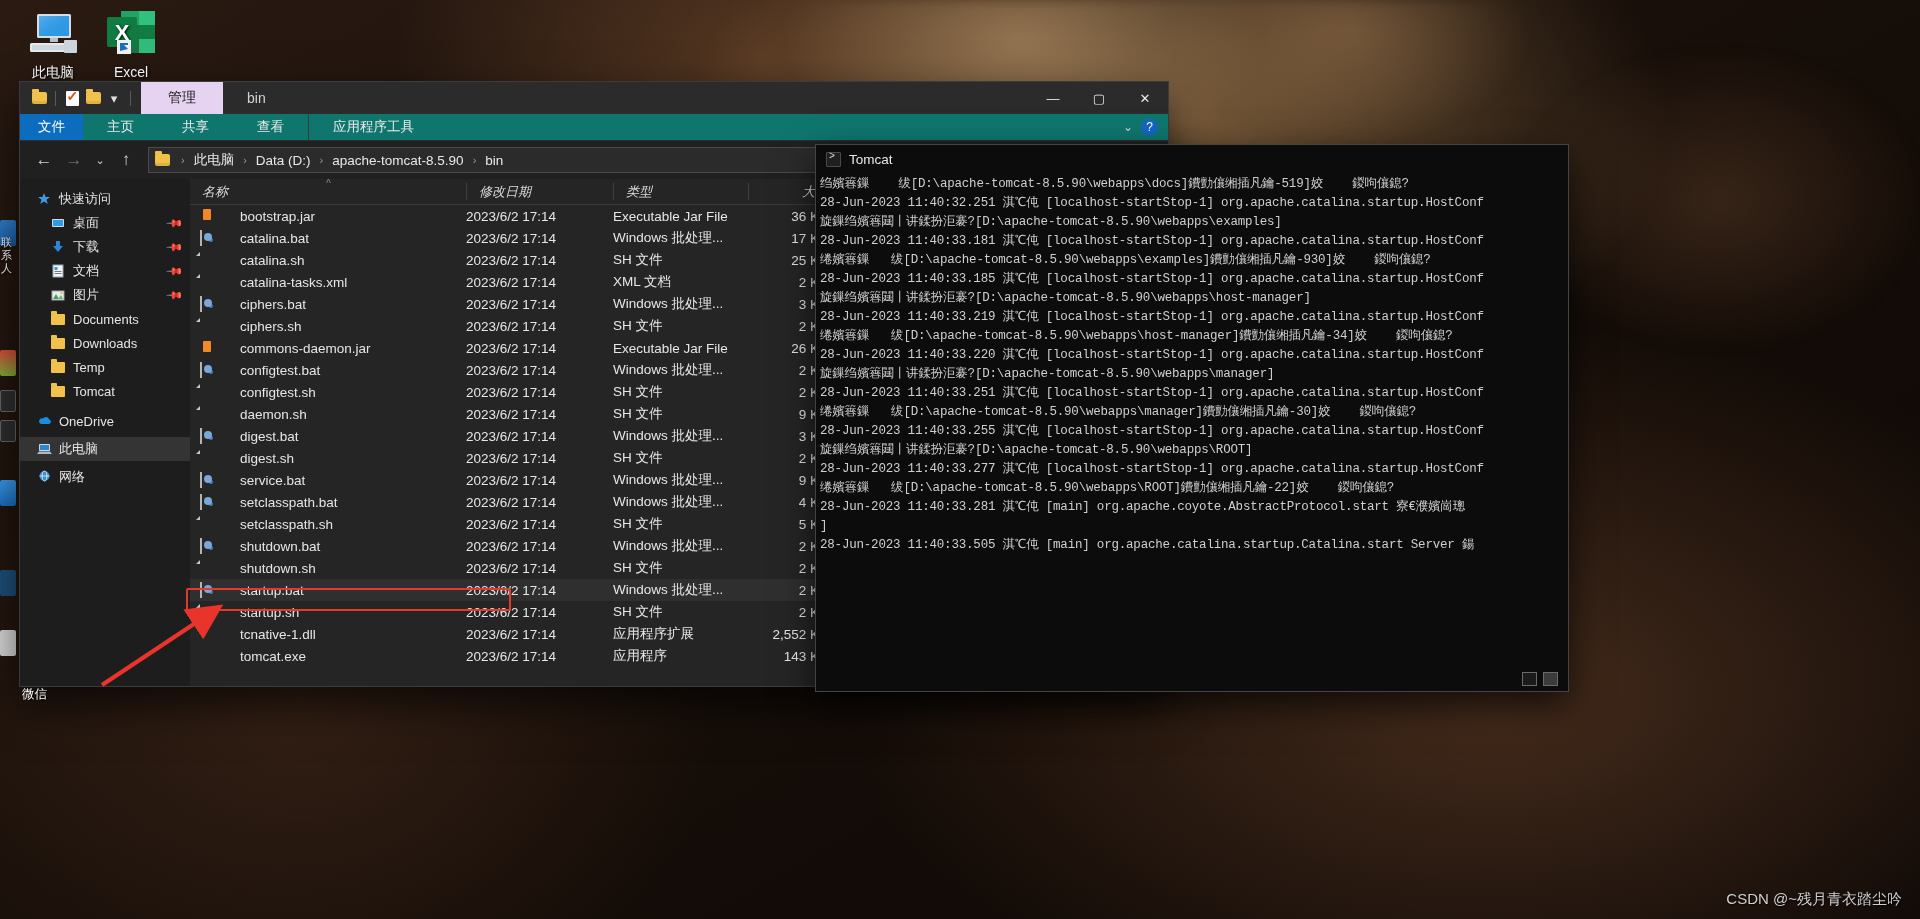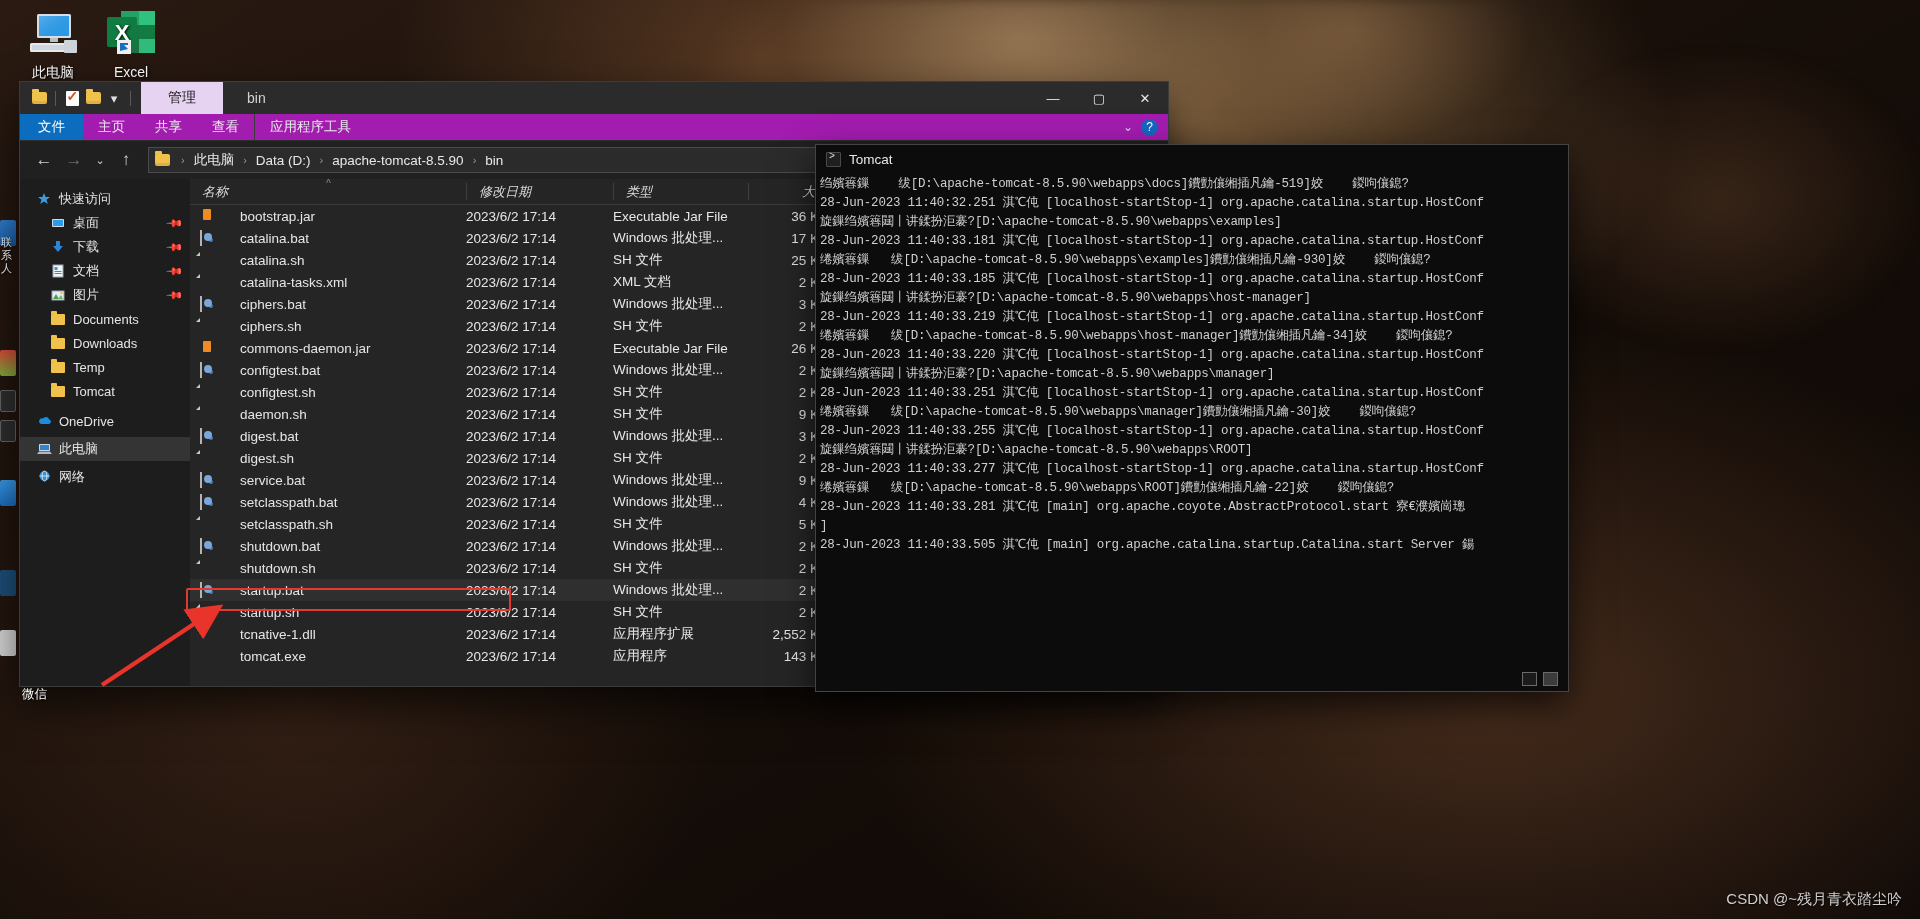--- a/index.html
+++ b/index.html
@@ -70,24 +70,24 @@
     margin-left: 6px;
   }
   .wintitle { font-size: 14px; color: #d2d2d2; padding-left: 24px; }
   .wincontrols { margin-left:auto; display:flex; height:100%; }
   .wincontrols div {
     width: 46px; height: 100%; display:flex; align-items:center; justify-content:center;
     color:#e8e8e8; font-size: 13px;
   }
   
   #ribbon {
-    height: 27px; background: #a21caf; display: flex; align-items: stretch; font-size: 13.5px;
+    height: 27px; background: #0f766e; display: flex; align-items: stretch; font-size: 13.5px;
     border-bottom: 1px solid #2e2e2e;
   }
-  .rtab { display:flex; align-items:center; padding: 0 15px; color:#e8e8e8; }
+  .rtab { display:flex; align-items:center; padding: 0 24px; color:#e8e8e8; }
   .rtab.file { background:#0c6cbd; color:#fff; padding: 0 18px; }
   .rtab.ctx { border-left:1px solid #3a3a3a; }
   .ribbon-right { margin-left:auto; display:flex; align-items:center; gap:8px; padding-right:10px; }
   .helpbtn {
     width:17px;height:17px;border-radius:50%;background:#1566c1;color:#fff;font-size:12px;
     display:flex;align-items:center;justify-content:center;
   }
   
   #addrbar { height: 38px; background:#202020; display:flex; align-items:center; padding: 0 10px; gap: 2px;}
   .navbtn {

